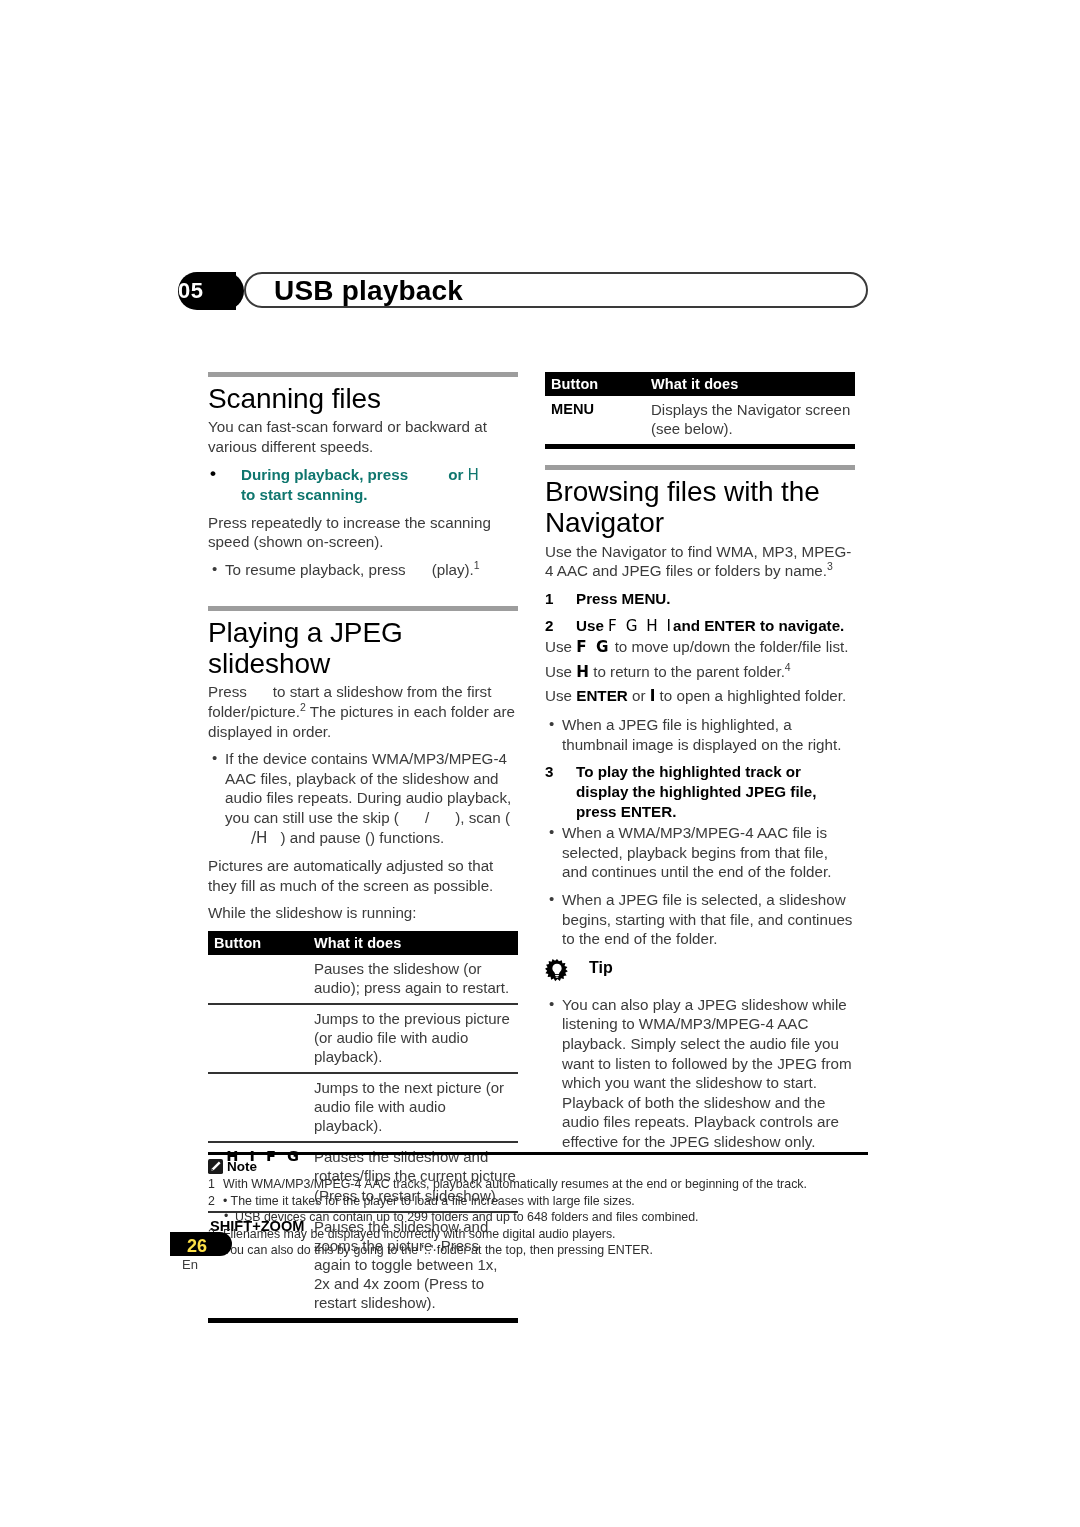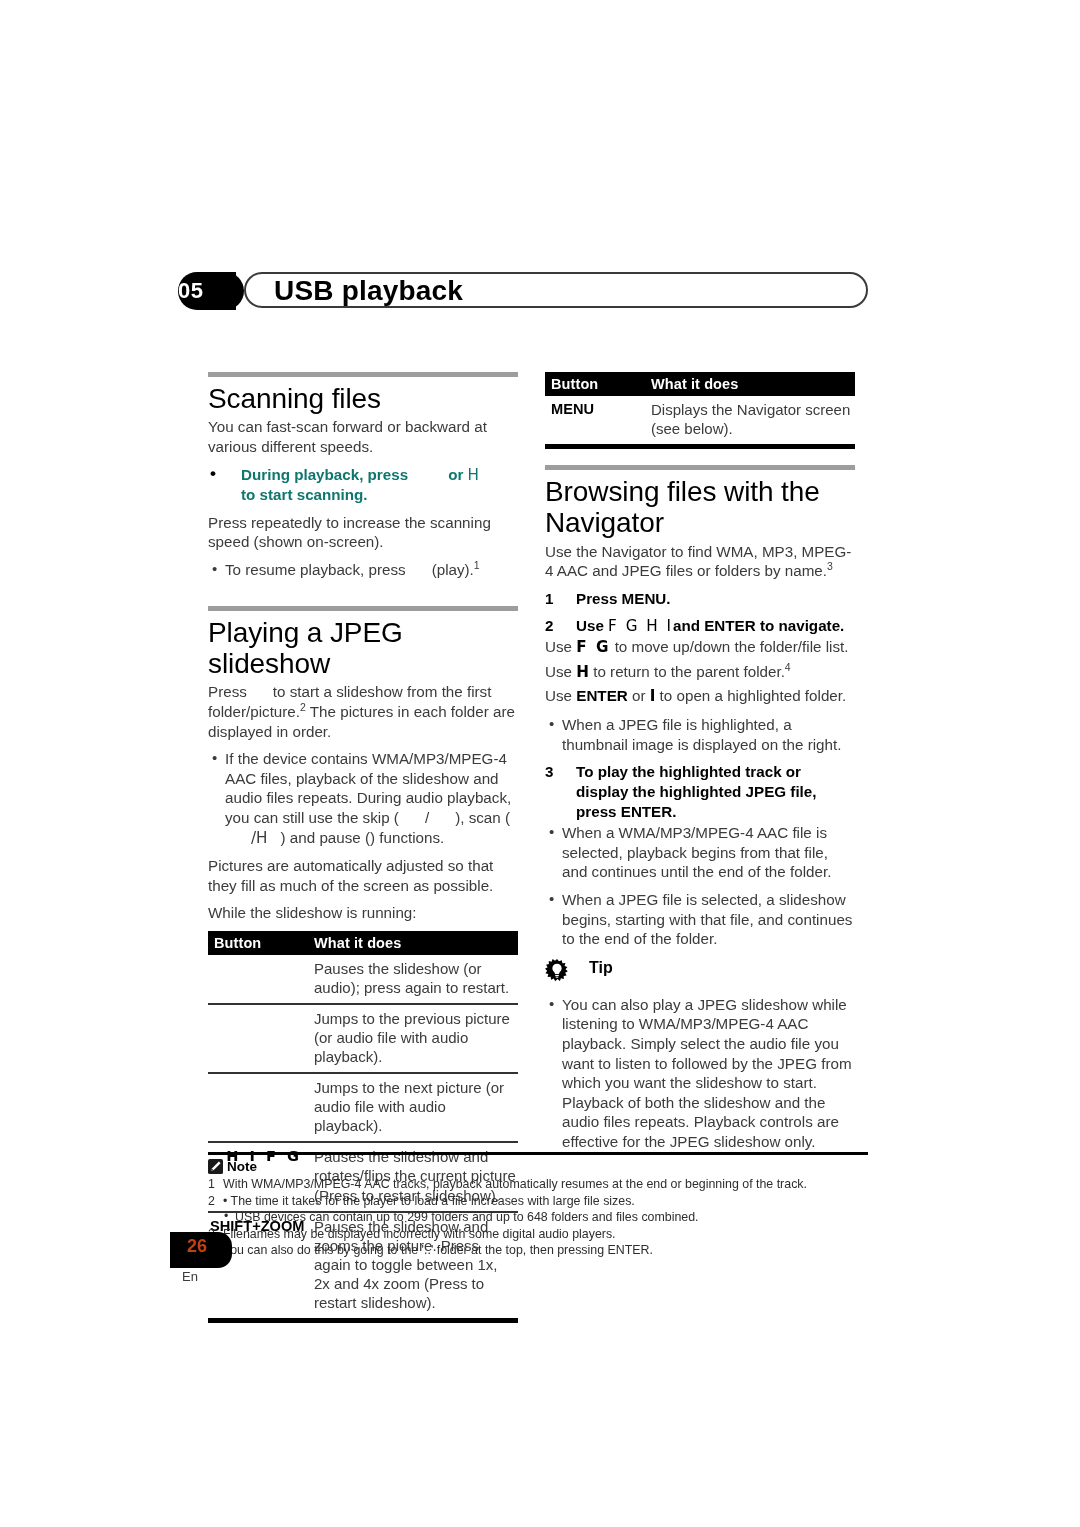--- a/index.html
+++ b/index.html
@@ -268,24 +268,24 @@
   
   .pagenum-wrap {
     position: absolute;
     left: 170px;
     top: 1232px;
     width: 120px;
   }
   .pagenum {
     position: relative;
     width: 62px;
-    height: 36px;
+    height: 24px;
     background: #000;
     border-radius: 0 14px 14px 0;
-    color: #c2410c;
+    color: #fde047;
     font-size: 18px;
     font-weight: bold;
     line-height: 28px;
     text-align: center;
     padding-right: 8px;
     box-sizing: border-box;
   }
   .lang {
     margin-top: 1px;
     padding-left: 12px;

